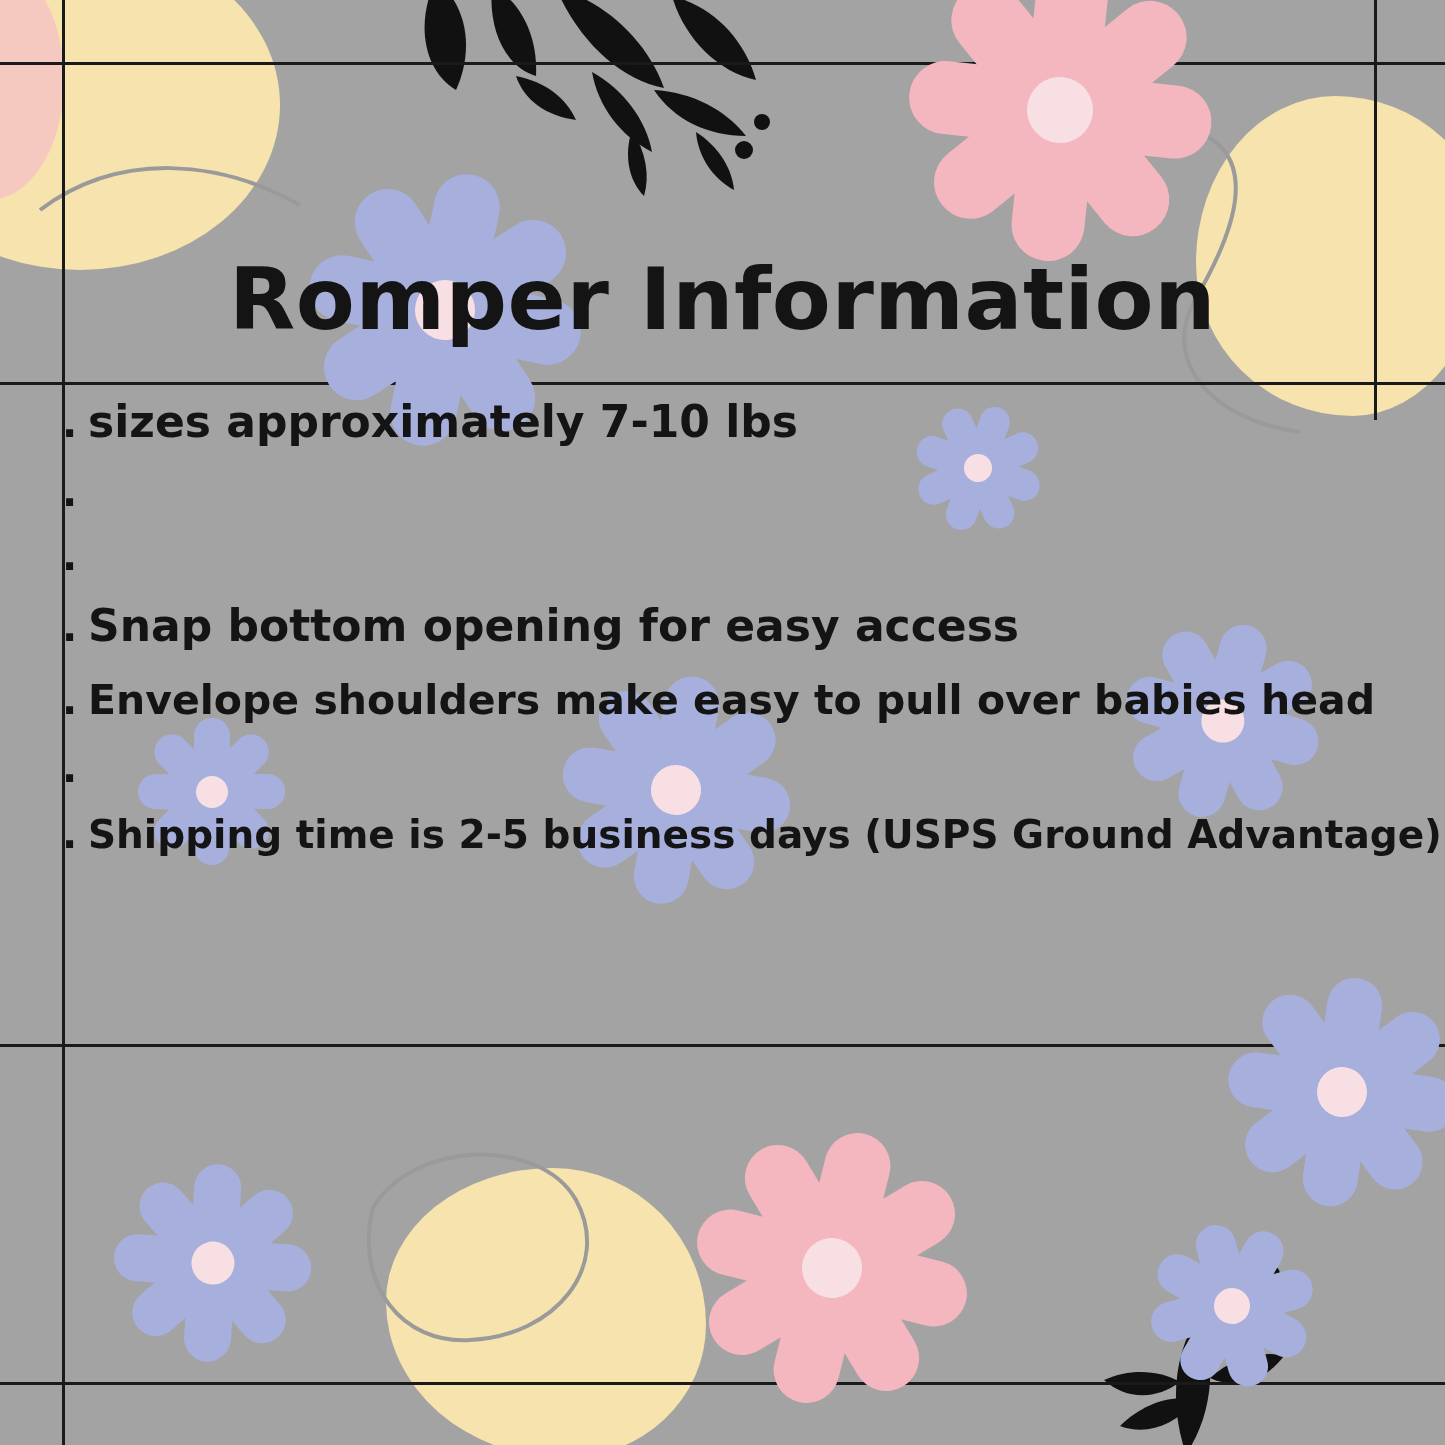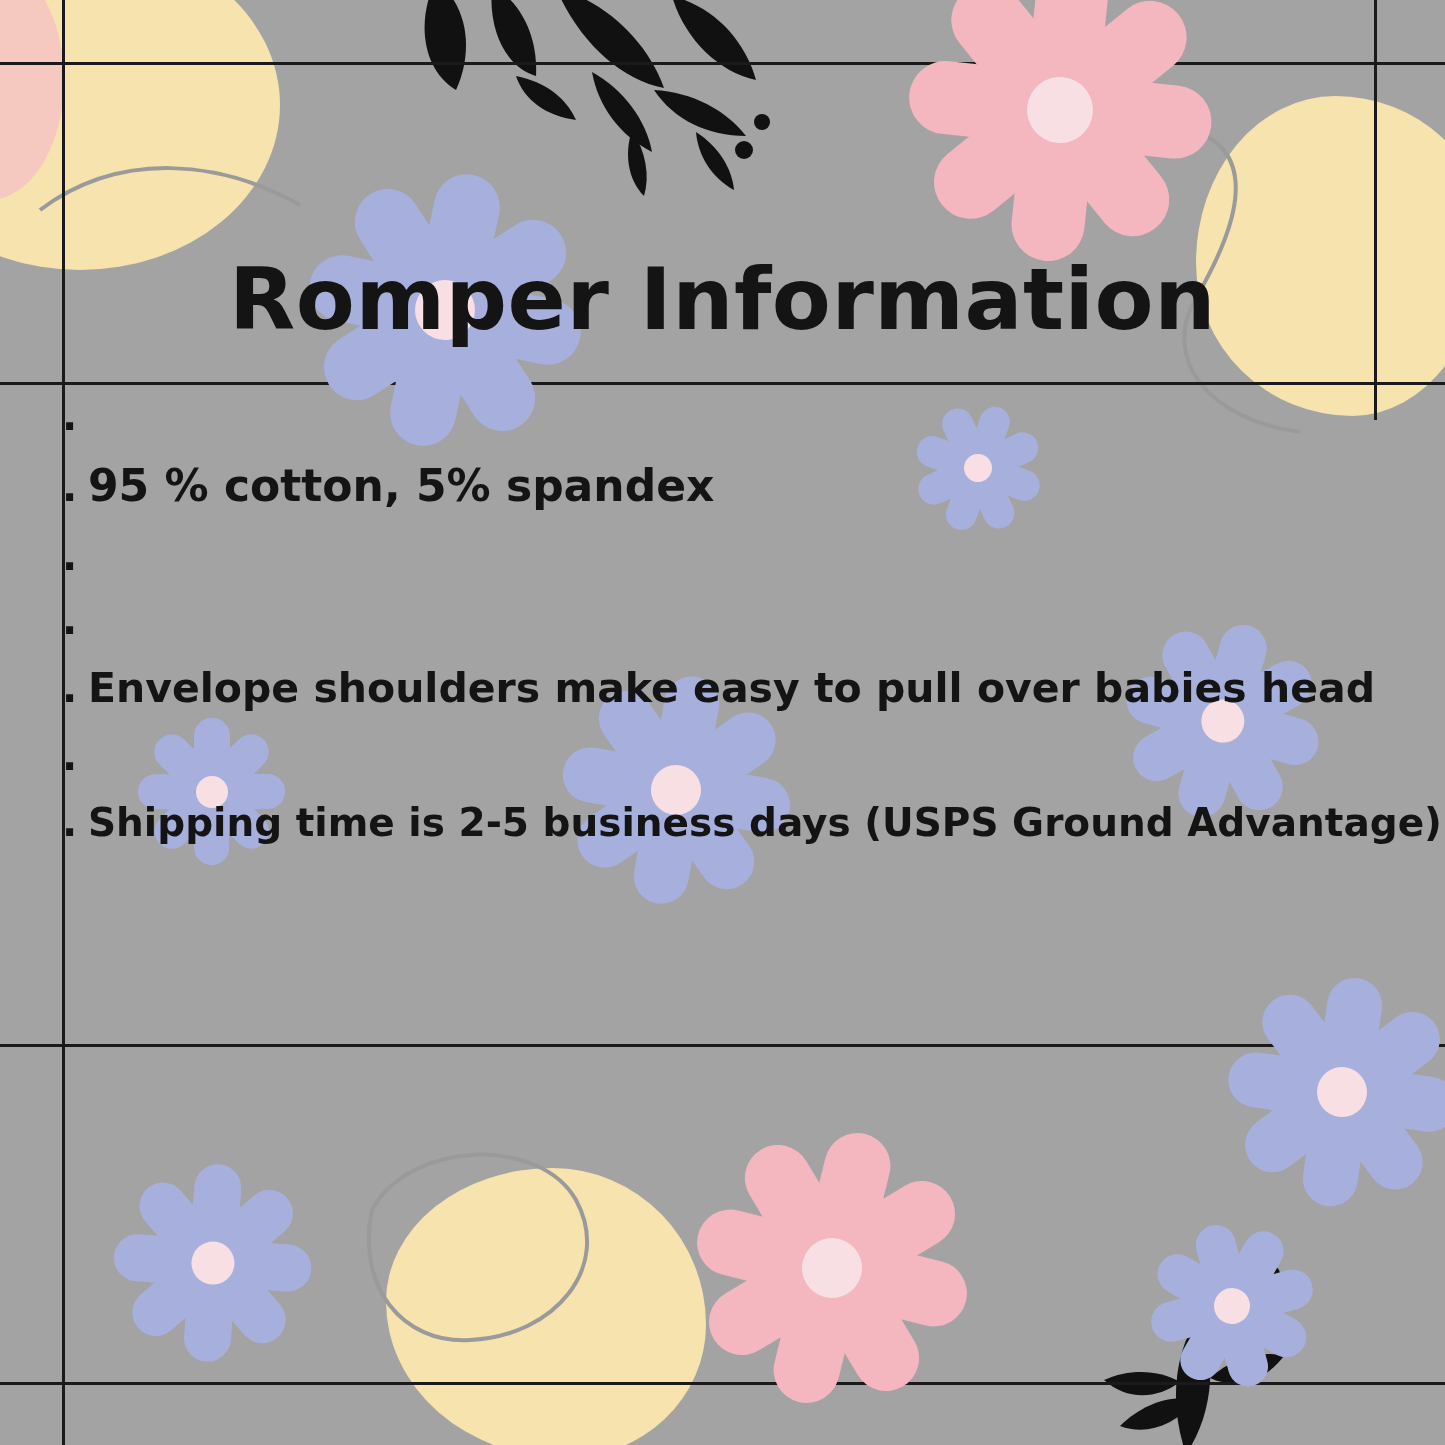--- a/index.html
+++ b/index.html
@@ -290,30 +290,31 @@
         </div>
       </div>
   </div>
 
   <div id="content">
     <h1 id="page-title">Romper Information</h1>
 
     <ul id="bullet-list">
       <li class="bullet-row">
         <span class="bullet-dot">.</span>
-      </li>
-      <li class="bullet-row">
-        <span class="bullet-dot">.</span>
-        <span class="bullet-text">95 % cotton, 5% spandex</span>
-      </li>
-      <li class="bullet-row">
-        <span class="bullet-dot">.</span>
-      </li>
-      <li class="bullet-row">
-        <span class="bullet-dot">.</span>
+        <span class="bullet-text">sizes approximately 7-10 lbs</span>
+      </li>
+      <li class="bullet-row">
+        <span class="bullet-dot">.</span>
+      </li>
+      <li class="bullet-row">
+        <span class="bullet-dot">.</span>
+      </li>
+      <li class="bullet-row">
+        <span class="bullet-dot">.</span>
+        <span class="bullet-text">Snap bottom opening for easy access</span>
       </li>
       <li class="bullet-row size-sm">
         <span class="bullet-dot">.</span>
         <span class="bullet-text">Envelope shoulders make easy to pull over babies head</span>
       </li>
       <li class="bullet-row">
         <span class="bullet-dot">.</span>
       </li>
       <li class="bullet-row size-xs">
         <span class="bullet-dot">.</span>

